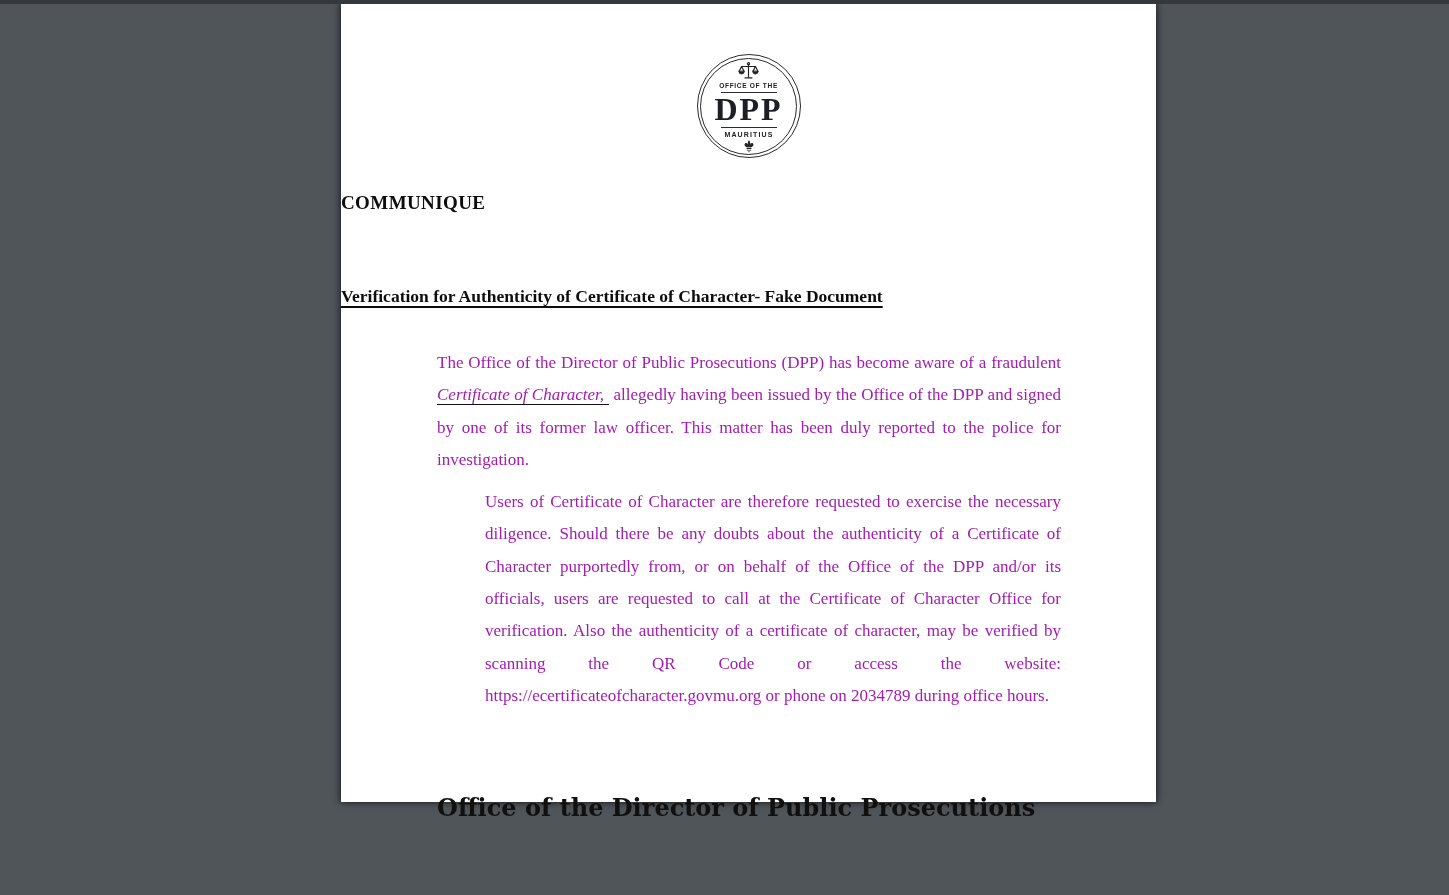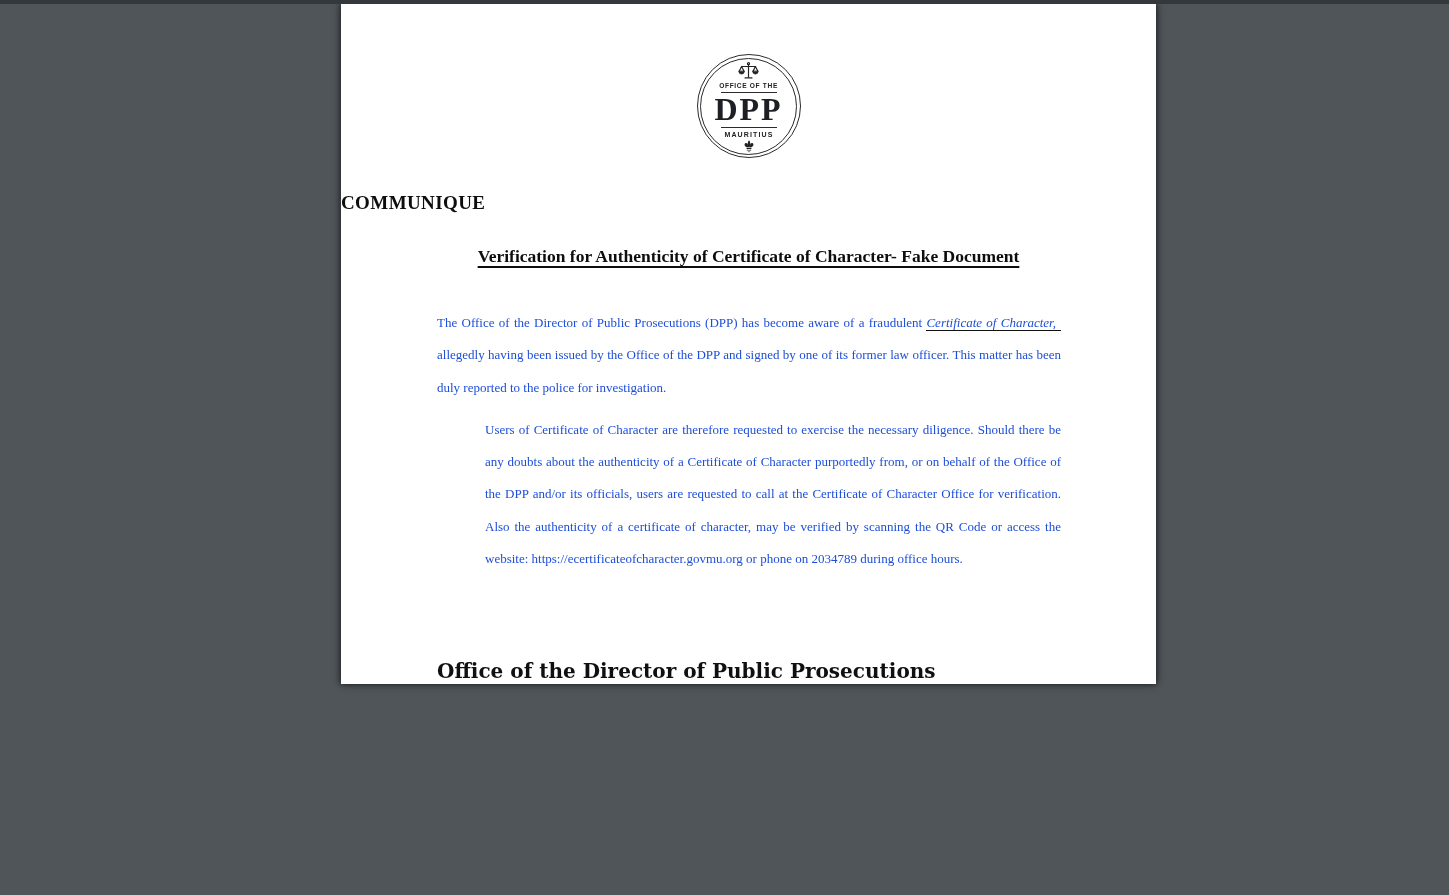--- a/index.html
+++ b/index.html
@@ -10,21 +10,21 @@
     font-family: "Liberation Serif", serif;
   }
   .viewer { position: relative; width: 1449px; height: 895px; }
   .top-edge {
     position: absolute; top: 0; left: 0;
     width: 100%; height: 4px;
     background: #34383c; z-index: 3;
   }
   .paper {
     position: absolute; left: 341px; top: 4px;
-    width: 815px; height: 680px;
+    width: 815px; height: 798px;
     background: #ffffff;
     box-shadow: 0 0 9px rgba(0,0,0,0.45), 2px 0 4px rgba(0,0,0,0.25), -2px 0 4px rgba(0,0,0,0.25);
     color: #0c0c0c;
   }
   
   .seal {
     width: 104px; height: 104px;
     margin: 50px auto 0;
     border: 1.5px solid #2b2b2b;
     border-radius: 50%;
@@ -66,49 +66,48 @@
   
   .communique {
     margin-top: 34px;
     text-align: left;
     font-size: 19px; font-weight: bold;
     letter-spacing: 0.4px;
     line-height: 22px;
     color: #0d0d0d;
   }
   .doc-title {
-    margin-top: 32px;
-    text-align: center;
+    margin-top: 72px;
     font-size: 17.5px; font-weight: bold;
     line-height: 20px;
     text-decoration: underline;
     text-decoration-thickness: 1.5px;
     text-underline-offset: 4px;
     color: #0d0d0d;
   }
   
   .body-text {
     margin: 41px 95px 0 96px;
     text-align: justify;
-    font-size: 13px;
+    font-size: 17px;
     line-height: 32.3px;
-    color: #1d4ed8;
+    color: #a21caf;
   }
   .body-text p + p { margin-top: 10px; margin-left: 48px; }
   .emph {
     font-style: italic;
     border-bottom: 1.5px solid #111;
     padding-right: 5px;
   }
   
   .sig-block {
     margin: 82px 95px 0 96px;
     font-family: "DejaVu Serif", serif;
     font-weight: bold;
-    font-size: 20px;
+    font-size: 24px;
     line-height: 28px;
     color: #101010;
   }
 </style>
 </head>
 <body>
 
 <div class="viewer">
   <div class="top-edge"></div>
 

